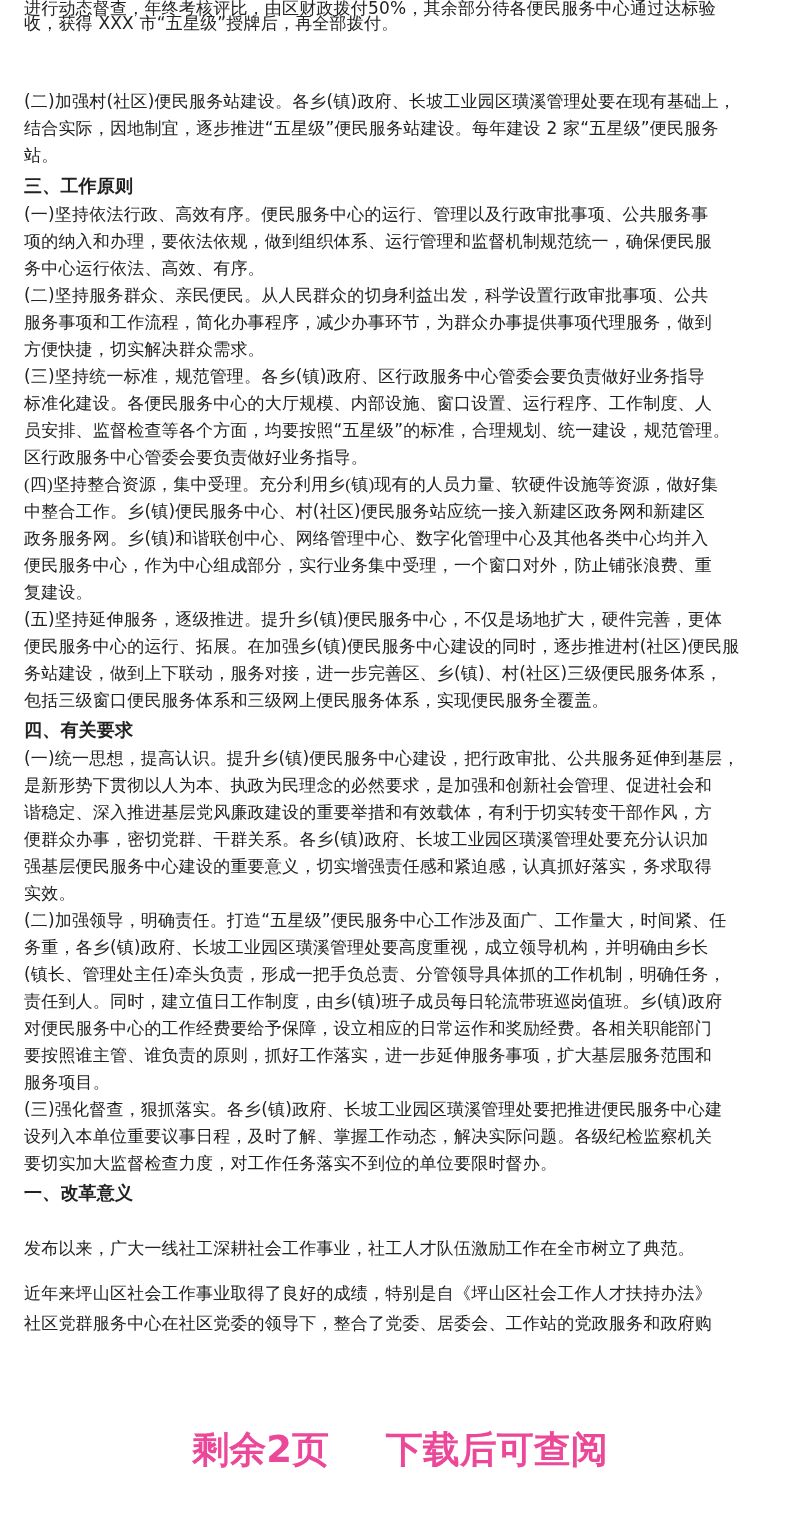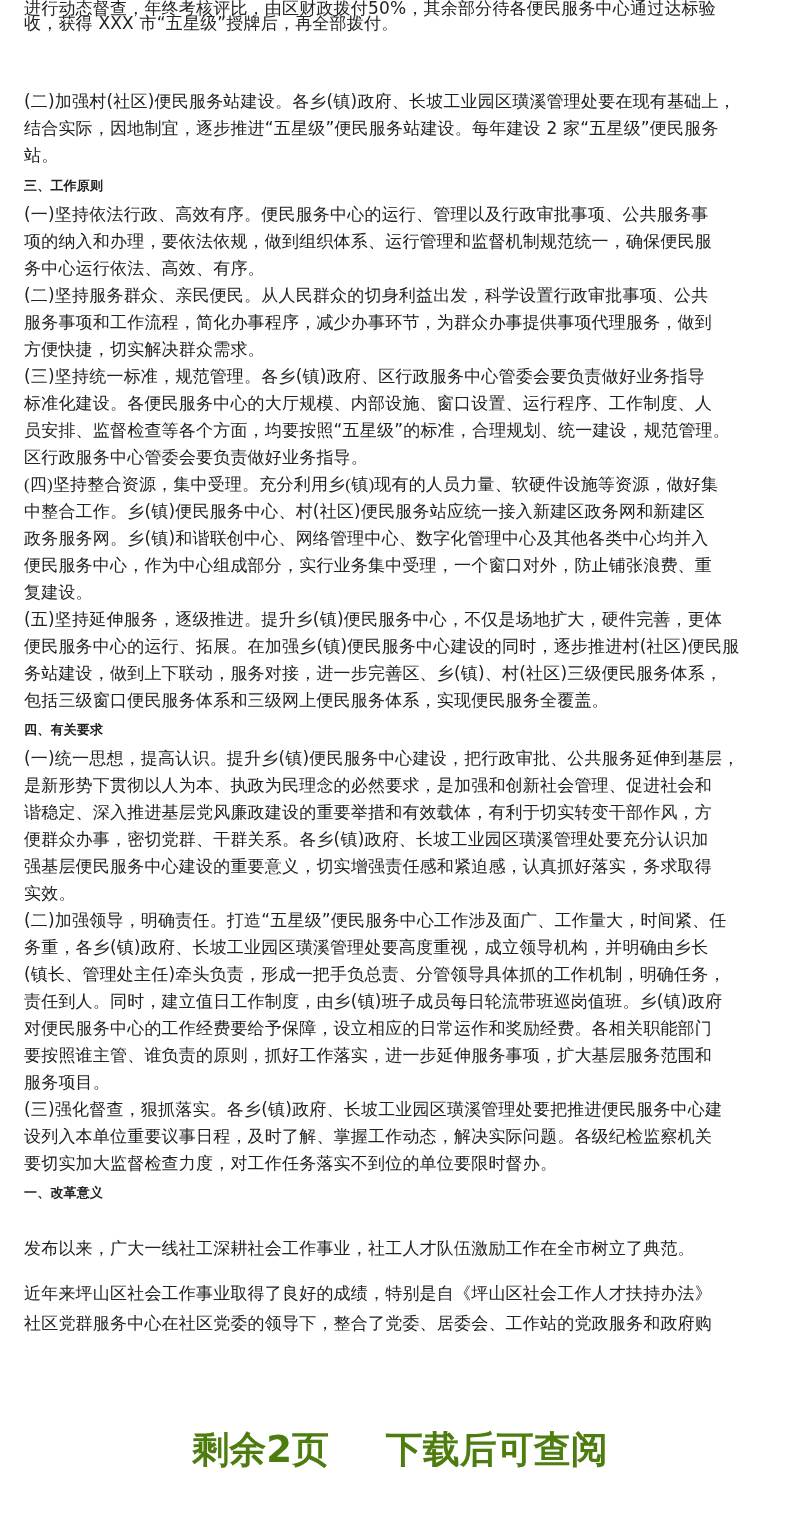--- a/index.html
+++ b/index.html
@@ -7,25 +7,25 @@
     width: 800px; height: 1525px; position: relative; overflow: hidden;
     font-family: "DejaVu Sans", "Liberation Sans", sans-serif;
     color: #222222;
   }
   .page { position: absolute; left: 24px; top: 0; width: 760px; }
   .line {
     position: absolute; left: 0; white-space: nowrap;
     font-size: 17px; line-height: 27px; height: 27px;
     letter-spacing: 0.2px;
   }
-  .heading { font-weight: bold; font-size: 13px; }
+  .heading { font-weight: bold; font-size: 18px; }
   .more-banner {
     position: absolute; left: 0; top: 1415px; width: 800px; height: 70px;
     text-align: center; font-family: "DejaVu Sans", sans-serif;
-    font-weight: bold; font-size: 37px; color: #4d7c0f; line-height: 70px;
+    font-weight: bold; font-size: 37px; color: #ec4899; line-height: 70px;
   }
   .more-banner span { margin: 0 22px; }
 </style>
 </head>
 <body>
 
 <div class="page" id="doc">
     <div class="line" style="top: -5px;">进行动态督查，年终考核评比，由区财政拨付50%，其余部分待各便民服务中心通过达标验</div>
     <div class="line" style="top: 10px;">收，获得 XXX 市“五星级”授牌后，再全部拨付。</div>
     <div class="line" style="top: 88px;">(二)加强村(社区)便民服务站建设。各乡(镇)政府、长坡工业园区璜溪管理处要在现有基础上，</div>

